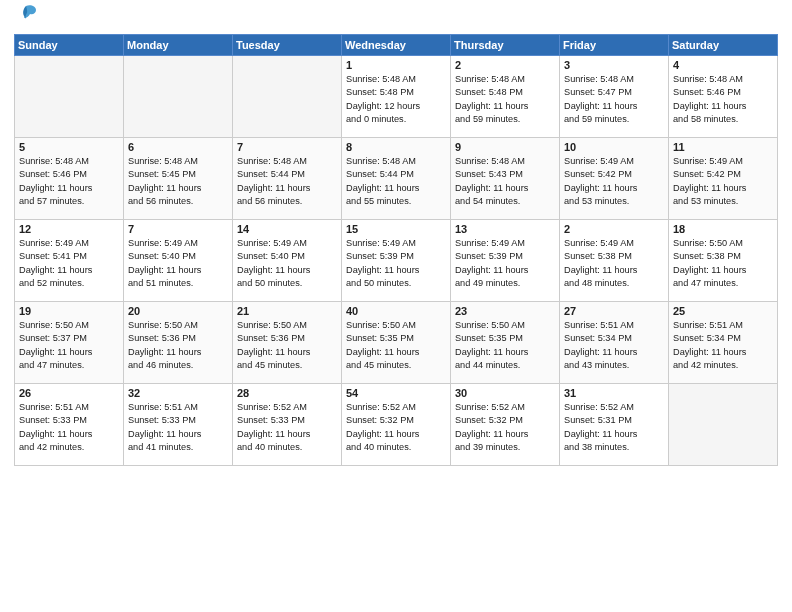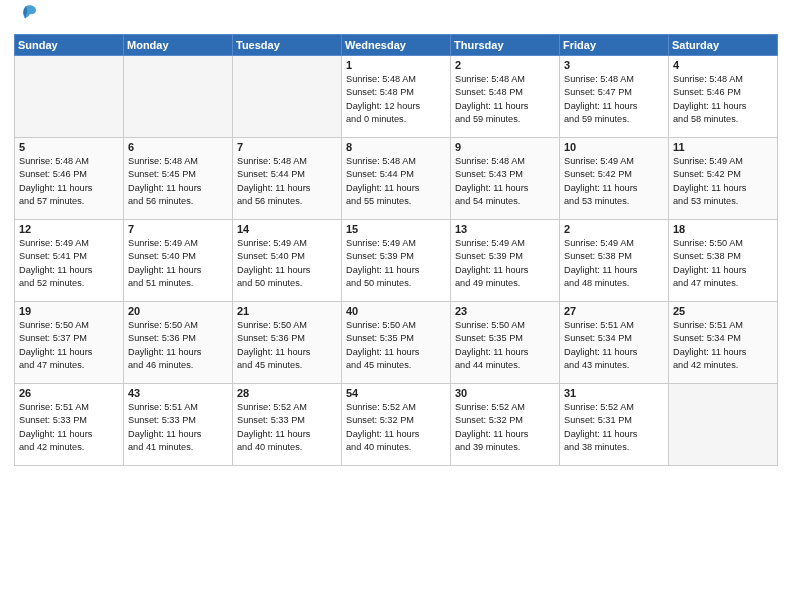--- a/index.html
+++ b/index.html
@@ -224,21 +224,21 @@
             <span class="day-number">25</span>
             <div class="day-info">Sunrise: 5:51 AM<br>Sunset: 5:34 PM<br>Daylight: 11 hours<br>and 42 minutes.</div>
           </td>
         </tr>
         <tr>
           <td>
             <span class="day-number">26</span>
             <div class="day-info">Sunrise: 5:51 AM<br>Sunset: 5:33 PM<br>Daylight: 11 hours<br>and 42 minutes.</div>
           </td>
           <td>
-            <span class="day-number">43</span>
+            <span class="day-number">32</span>
             <div class="day-info">Sunrise: 5:51 AM<br>Sunset: 5:33 PM<br>Daylight: 11 hours<br>and 41 minutes.</div>
           </td>
           <td>
             <span class="day-number">28</span>
             <div class="day-info">Sunrise: 5:52 AM<br>Sunset: 5:33 PM<br>Daylight: 11 hours<br>and 40 minutes.</div>
           </td>
           <td>
             <span class="day-number">54</span>
             <div class="day-info">Sunrise: 5:52 AM<br>Sunset: 5:32 PM<br>Daylight: 11 hours<br>and 40 minutes.</div>
           </td>

